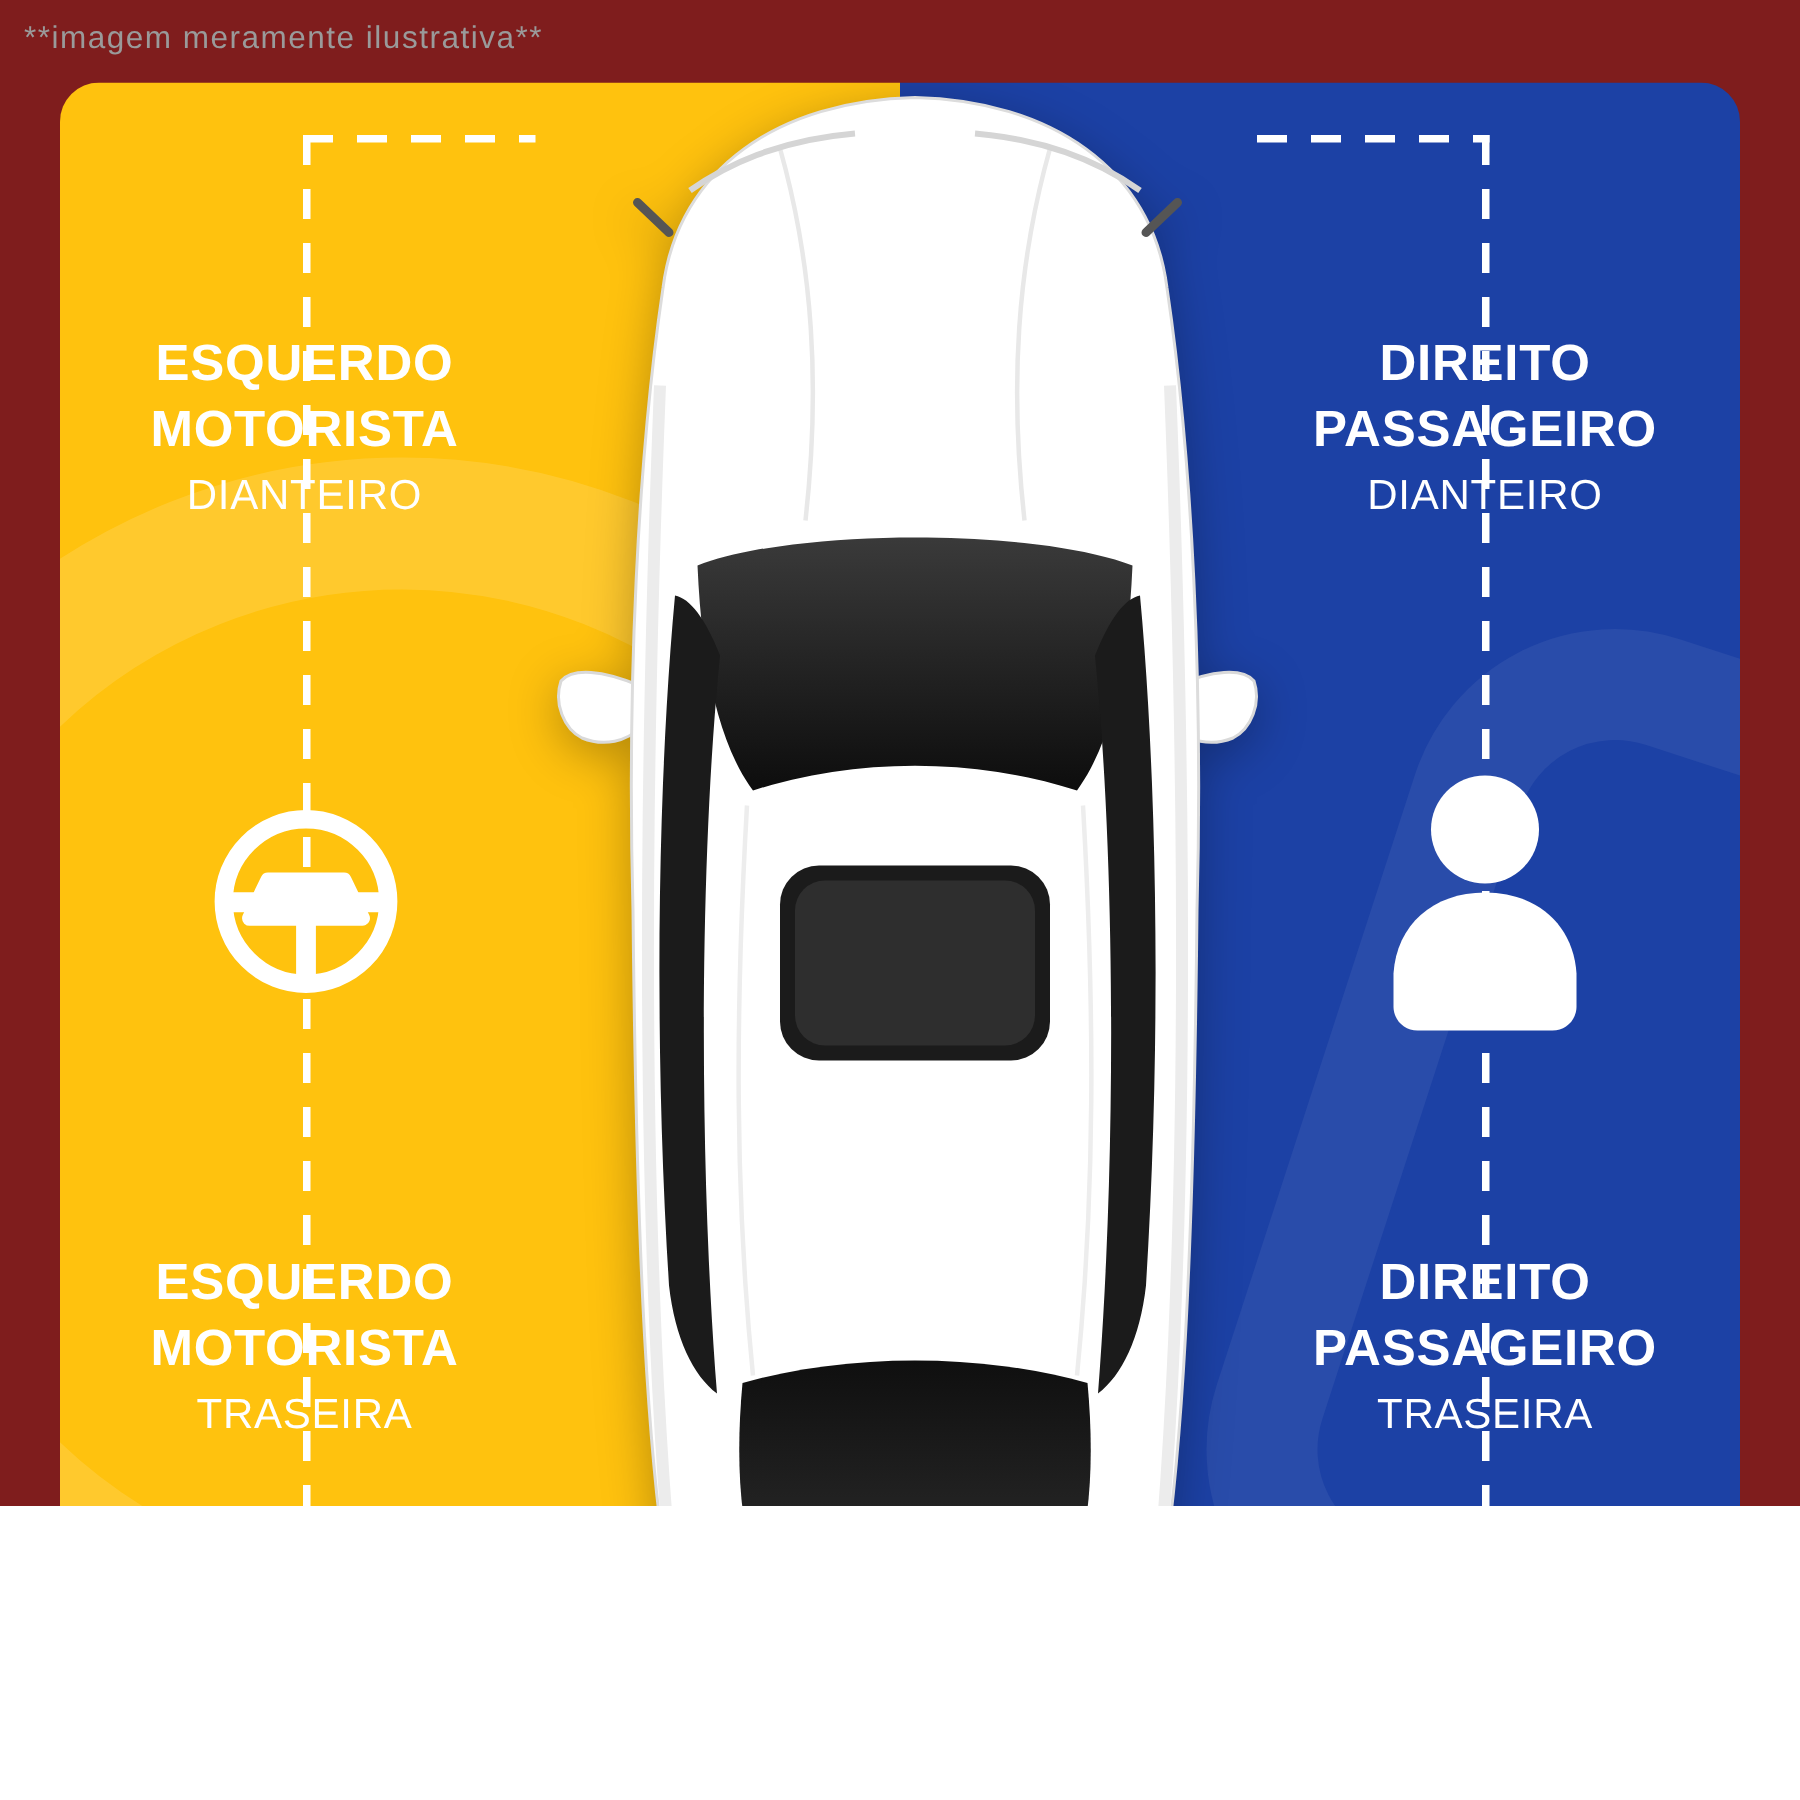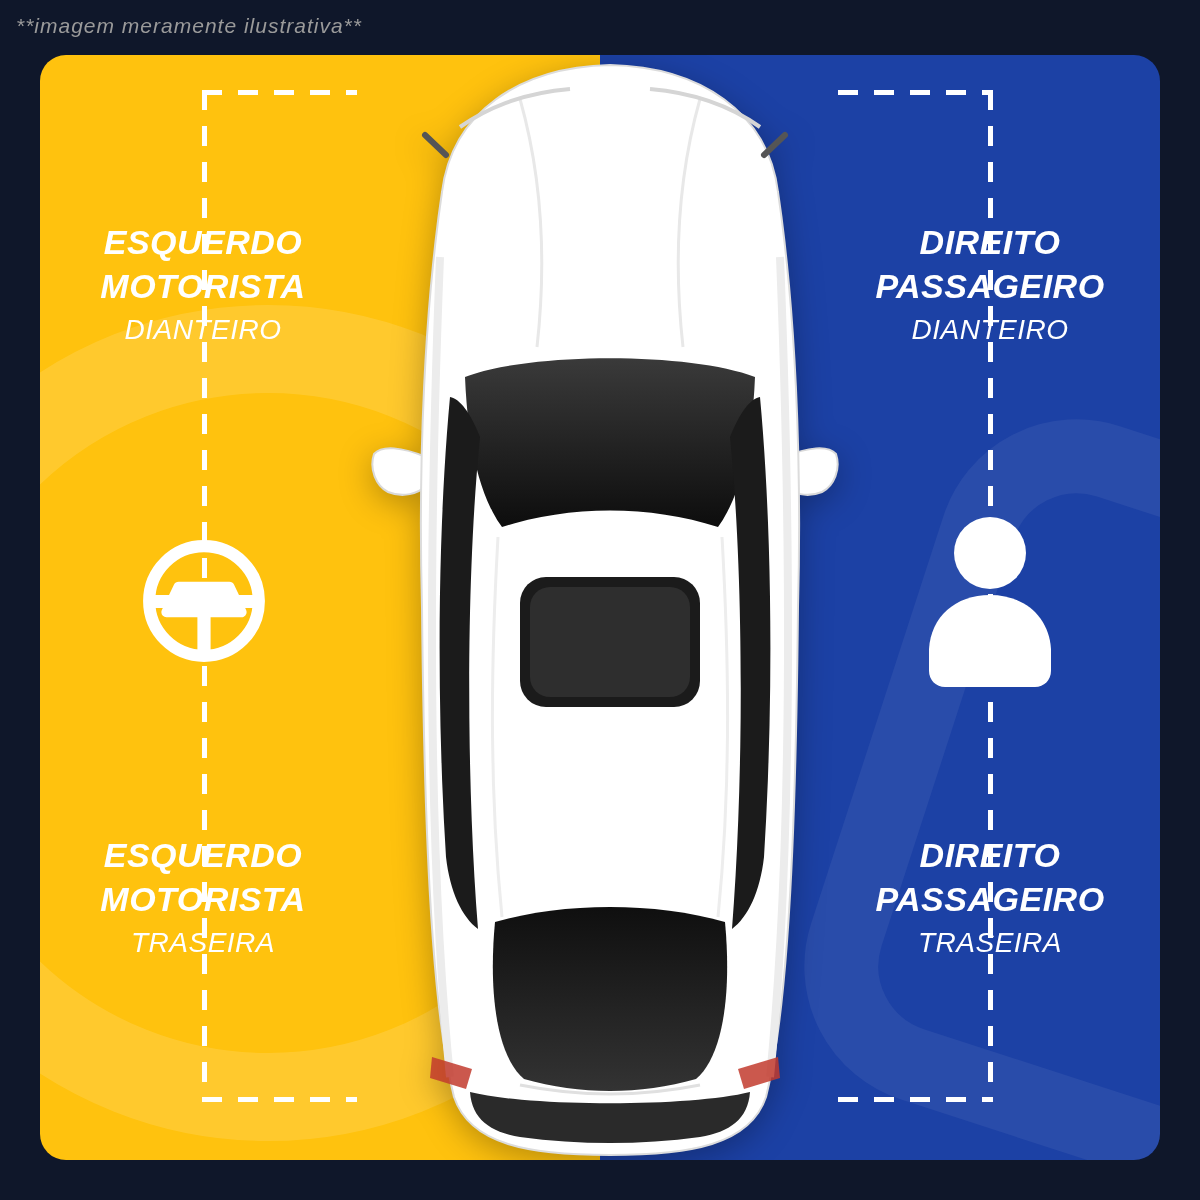--- a/index.html
+++ b/index.html
@@ -1,16 +1,16 @@
 <!DOCTYPE html>
 <html style="--left-panel: #ffc20e; --right-panel: #1c41a5; --label-text: #ffffff; --disclaimer-text: #9a9a9a; --glass: #1b1b1b; --car-body: #ffffff; --taillight: #c23b2e;"><head>
 <meta charset="utf-8">
 <style>
   html,body{margin:0;padding:0;background:#ffffff;font-family:"Liberation Sans",sans-serif;}
-  .page{position:relative;width:1200px;height:1200px;background:#0f172a;overflow:hidden;font-style:italic;}
+  .page{position:relative;width:1200px;height:1004px;background:#7f1d1d;overflow:hidden;}
   .disclaimer{position:absolute;left:16px;top:14px;font-size:21px;letter-spacing:1px;color:var(--disclaimer-text,#9a9a9a);}
   .card{position:absolute;left:40px;top:55px;width:1120px;height:1105px;border-radius:26px;overflow:hidden;}
   .half{position:absolute;top:0;height:100%;width:560px;overflow:hidden;}
   .half.left{left:0;background:var(--left-panel,#ffc20e);}
   .half.right{left:560px;background:var(--right-panel,#1c41a5);}
   .wm{position:absolute;border-radius:50%;border-style:solid;background:transparent;}
   .wm-left{left:-190px;top:250px;width:660px;height:660px;border-width:88px;border-color:rgba(255,255,255,0.13);}
   .wm-right{left:260px;top:420px;width:560px;height:560px;border-width:74px;border-color:rgba(255,255,255,0.06);border-radius:140px;transform:rotate(18deg);}
   .guide-v{position:absolute;width:5px;background:repeating-linear-gradient(to bottom,#fff 0 20px,transparent 20px 36px);}
   .guide-h{position:absolute;height:5px;background:repeating-linear-gradient(to right,#fff 0 20px,transparent 20px 36px);}

